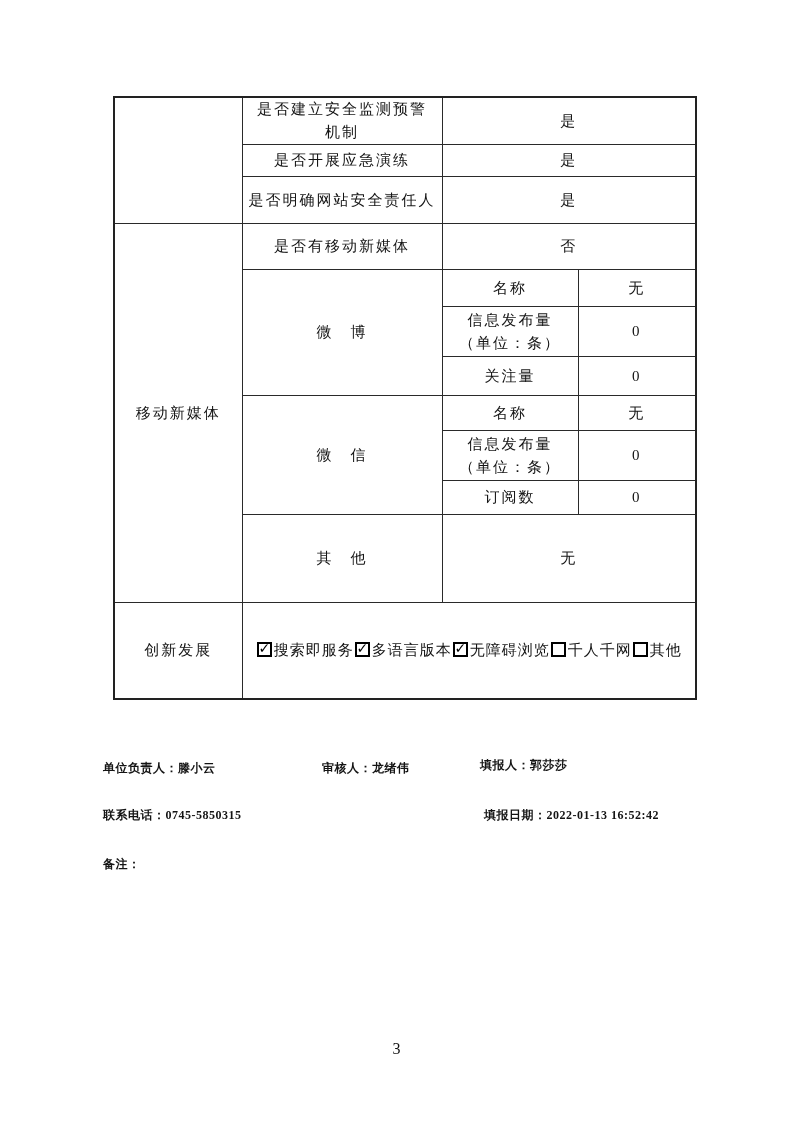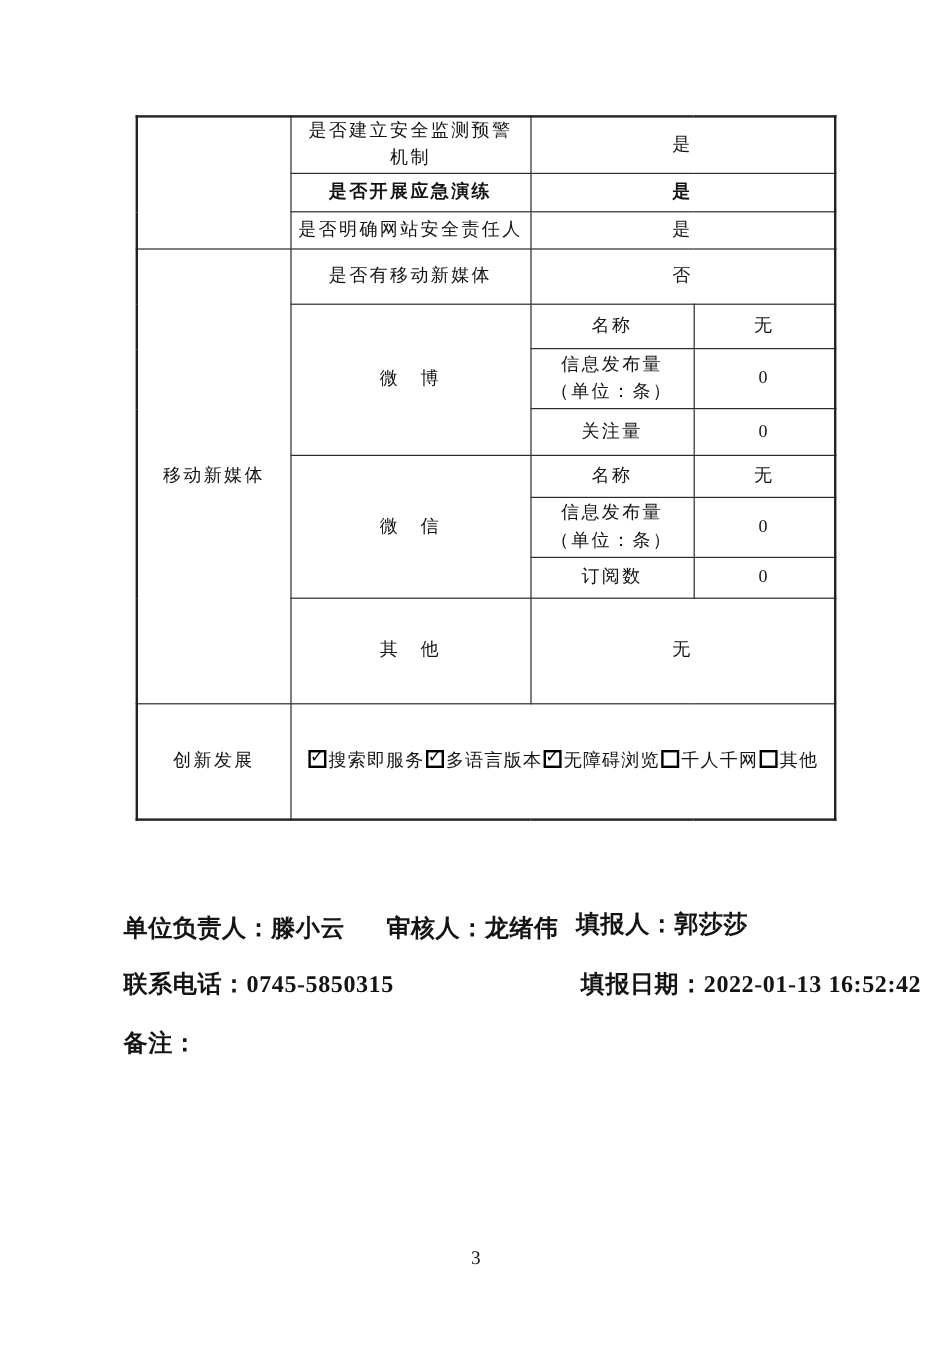--- a/index.html
+++ b/index.html
@@ -16,40 +16,40 @@
   }
   table.report td{
     border:1px solid #2a2a2a;
     text-align:center;vertical-align:middle;
     font-size:15px;line-height:23px;letter-spacing:2px;
     padding:0 4px;overflow:hidden;
   }
   td.pre{white-space:pre-line;}
   td.num{letter-spacing:0;}
   
-  tr.r1{height:47px;margin-left:16px;}  tr.r2{height:32px;font-weight:bold;}  tr.r3{height:31px;}
+  tr.r1{height:47px;margin-left:16px;}  tr.r2{height:32px;}  tr.r3{height:47px;}
   tr.r4{height:46px;}  tr.r5{height:37px;}  tr.r6{height:50px;}
   tr.r7{height:39px;}  tr.r8{height:35px;}  tr.r9{height:50px;}
   tr.r10{height:34px;} tr.r11{height:88px;} tr.r12{height:96px;}
   
   td.innovation-cell{letter-spacing:1px;padding-bottom:22px;font-family:Liberation Serif, serif;}
   .cbx{
     display:inline-block;width:11px;height:11px;border:2px solid #000;
     background:#fff;vertical-align:-2px;margin:0 2px 0 1px;position:relative;
   }
   .cbx.checked::after{
     content:"\2713";
     position:absolute;left:-1px;top:-4px;width:13px;
     font-family:"DejaVu Sans",sans-serif;font-weight:bold;
     font-size:14px;line-height:16px;color:#000;letter-spacing:0;
   }
   .cbx-label{letter-spacing:1px;}
   
   .footer-item{
-    position:absolute;font-weight:bold;font-size:20px;letter-spacing:.5px;
+    position:absolute;font-weight:bold;font-size:12px;letter-spacing:.5px;
     white-space:nowrap;
   }
   .page-num{
     position:absolute;left:0;top:1040px;width:100%;
     text-align:center;font-size:16px;letter-spacing:0;
   }
 </style>
 </head>
 <body>
 

